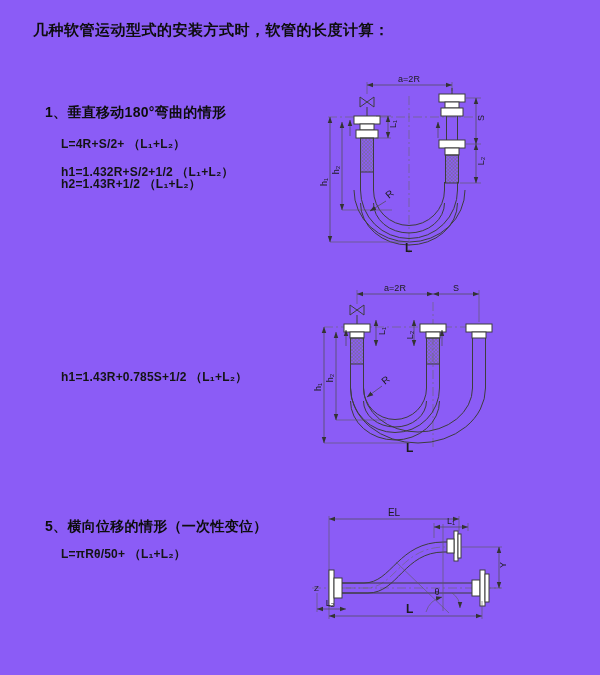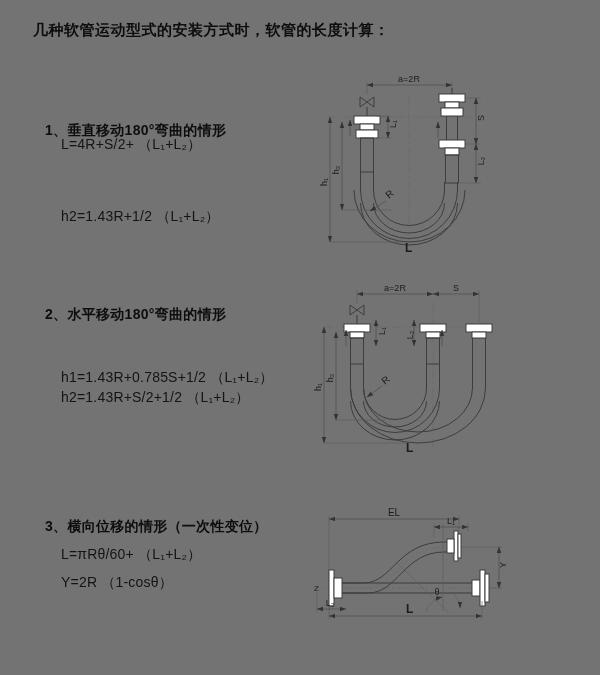--- a/index.html
+++ b/index.html
@@ -1,50 +1,48 @@
 <!DOCTYPE html>
 <html><head>
 <meta charset="utf-8">
 <style>
   html,body{margin:0;padding:0;}
   body{width:600px;height:675px;background:#ffffff;position:relative;overflow:hidden;
        font-family:"Liberation Sans","DejaVu Sans",sans-serif;color:#111;}
-  .page{position:absolute;inset:0;background:#737373;}
+  .page{position:absolute;inset:0;background:#8b5cf6;}
   .title{position:absolute;left:33px;top:21px;font-size:15px;font-weight:700;letter-spacing:.5px;color:#0d0d0d;white-space:nowrap;}
   .heading{position:absolute;left:45px;font-size:14px;font-weight:700;letter-spacing:.3px;color:#0d0d0d;white-space:nowrap;}
-  .formula{position:absolute;left:61px;font-size:14px;font-weight:400;letter-spacing:.2px;color:#141414;white-space:nowrap;}
+  .formula{position:absolute;left:61px;font-size:12px;font-weight:700;letter-spacing:.2px;color:#141414;white-space:nowrap;}
   svg{position:absolute;overflow:visible;}
   .ln{stroke:#3d3d3d;stroke-width:1;fill:none;}
   .fw{stroke:#3d3d3d;stroke-width:1;fill:#ffffff;}
   .hz{stroke:#3d3d3d;stroke-width:1;fill:url(#hatch);}
   .thin{stroke:#5a5a5a;stroke-width:.6;fill:none;}
   .dim{stroke:#4a4a4a;stroke-width:.7;fill:none;}
   .cl{stroke:#6a6a6a;stroke-width:.6;fill:none;stroke-dasharray:9 3 2 3;}
   svg text{font-family:"Liberation Sans","DejaVu Sans",sans-serif;font-size:9px;fill:#1c1c1c;}
   svg text.big{font-size:12px;font-weight:600;}
   svg text.md{font-size:10px;}
 </style>
 </head>
 <body>
 
 <div class="page">
 
   <div class="title">几种软管运动型式的安装方式时，软管的长度计算：</div>
 
-  <div class="heading" style="top:122px">1、垂直移动180°弯曲的情形</div>
+  <div class="heading" style="top:104px">1、垂直移动180°弯曲的情形</div>
   <div class="formula" style="top:136px">L=4R+S/2+ （L₁+L₂）</div>
-  <div class="formula" style="top:208px">h2=1.43R+1/2 （L₁+L₂）</div>
-
-  <div class="heading" style="top:306px">2、水平移动180°弯曲的情形</div>
+  <div class="formula" style="top:164px">h1=1.432R+S/2+1/2 （L₁+L₂）</div>
+  <div class="formula" style="top:176px">h2=1.43R+1/2 （L₁+L₂）</div>
+
   <div class="formula" style="top:369px">h1=1.43R+0.785S+1/2 （L₁+L₂）</div>
-  <div class="formula" style="top:389px">h2=1.43R+S/2+1/2 （L₁+L₂）</div>
-
-  <div class="heading" style="top:518px">3、横向位移的情形（一次性变位）</div>
-  <div class="formula" style="top:546px">L=πRθ/60+ （L₁+L₂）</div>
-  <div class="formula" style="top:574px">Y=2R （1-cosθ）</div>
+
+  <div class="heading" style="top:518px">5、横向位移的情形（一次性变位）</div>
+  <div class="formula" style="top:546px">L=πRθ/50+ （L₁+L₂）</div>
 
   <svg width="0" height="0">
     <defs>
       <pattern id="hatch" patternUnits="userSpaceOnUse" width="3.5" height="3.5">
         <path d="M0,0 L3.5,3.5 M3.5,0 L0,3.5" stroke="#707070" stroke-width="0.5"></path>
       </pattern>
       <marker id="arw" viewBox="0 0 8 8" refX="7.6" refY="4" markerWidth="6.5" markerHeight="6.5" orient="auto-start-reverse" markerUnits="userSpaceOnUse">
         <path d="M0,1.2 L8,4 L0,6.8 z" fill="#333"></path>
       </marker>
     </defs>

